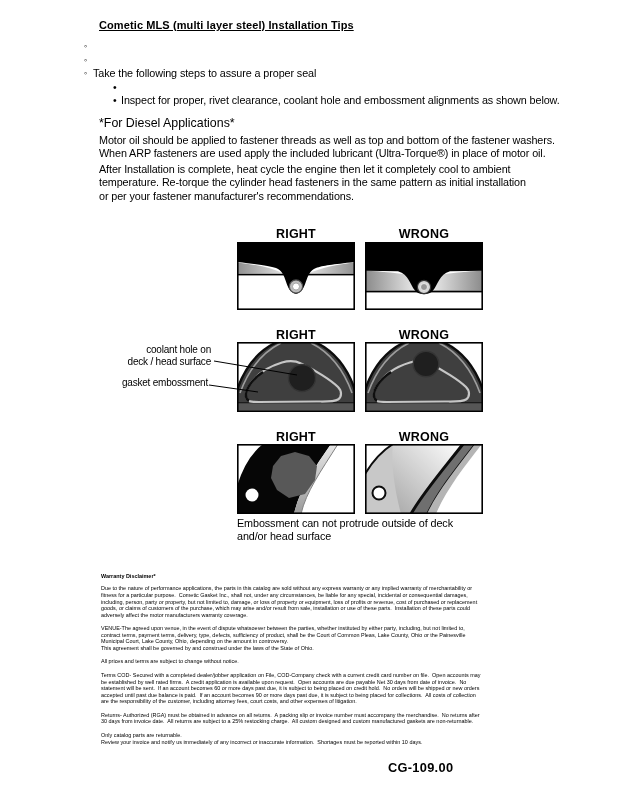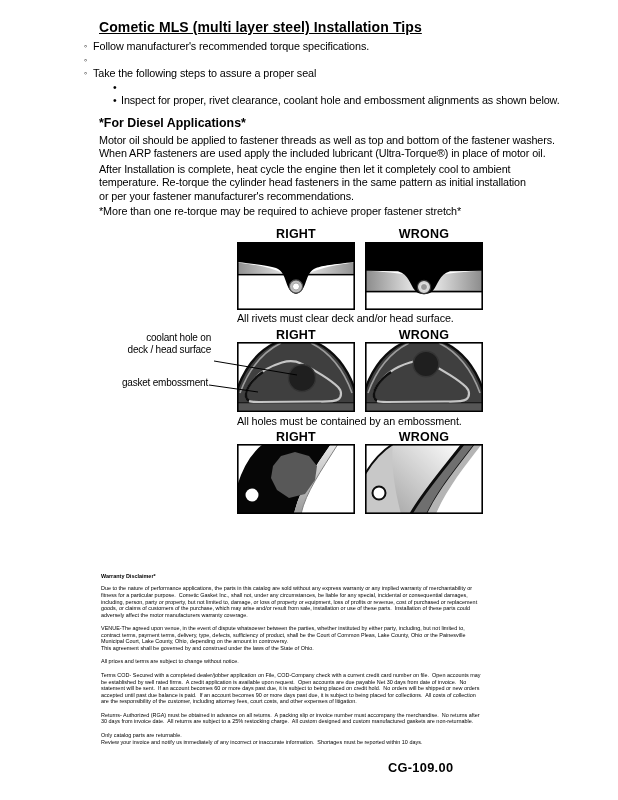--- a/index.html
+++ b/index.html
@@ -3,29 +3,29 @@
 <meta charset="utf-8">
 <style>
   html,body { margin:0; padding:0; background:#fff; }
   .page {
     position:relative; width:618px; height:800px; background:#ffffff;
     font-family:"Liberation Sans","DejaVu Sans",sans-serif; color:#000;
     overflow:hidden;
   }
   .title {
     position:absolute; left:99px; top:19px; margin:0;
-    font-size:14px; font-weight:700; text-decoration:underline;
+    font-size:11px; font-weight:700; text-decoration:underline;
     letter-spacing:0.1px; white-space:nowrap;
   }
   .tips { position:absolute; left:84px; top:40px; font-size:10.8px; line-height:13.6px; letter-spacing:-0.1px; }
   .bullet { display:flex; white-space:nowrap; }
   .bullet .mk { width:9px; flex:none; font-size:9px; line-height:13.6px; }
   .bullet.sub { padding-left:29px; }
   .bullet.sub .mk { width:8px; font-size:10.5px; }
-  .diesel-heading { position:absolute; left:99px; top:116px; margin:0; font-size:12.4px; font-weight:700; }
+  .diesel-heading { position:absolute; left:99px; top:116px; margin:0; font-size:12.4px; font-weight:400; }
   .body-par {
     position:absolute; left:99px; margin:0; font-size:10.8px; line-height:13.4px;
     letter-spacing:-0.1px; white-space:pre-wrap; width:470px;
   }
   .par1 { top:134px; }
   .par2 { top:163px; }
   .note { top:205px; }
 
   .dlabel {
     position:absolute; width:118px; text-align:center;
@@ -33,21 +33,21 @@
   }
   .panel { position:absolute; width:118px; display:block; }
   .caption {
     position:absolute; left:237px; font-size:10.8px; line-height:13px;
     letter-spacing:-0.1px; white-space:pre-wrap; width:320px;
   }
   .ann {
     position:absolute; text-align:right; font-size:10px; line-height:11.5px;
     letter-spacing:-0.2px; white-space:pre-wrap;
   }
-  .ann1 { left:96px; top:332px; width:115px; }
+  .ann1 { left:96px; top:344px; width:115px; }
   .ann2 { left:96px; top:377px; width:112px; }
   .pointer-overlay { position:absolute; left:0; top:0; width:618px; height:800px; pointer-events:none; }
 
   .disclaimer {
     position:absolute; left:101px; top:573px; width:772px;
     transform:scale(0.545); transform-origin:0 0;
     font-size:10px; line-height:12.3px;
   }
   .disclaimer h3 { margin:0 0 10px 0; font-size:10px; font-weight:700; }
   .disclaimer p { margin:0 0 12px 0; white-space:pre-wrap; }
@@ -56,21 +56,20 @@
 </head>
 <body>
 
 <div class="page">
 
   <h1 class="title">Cometic MLS (multi layer steel) Installation Tips</h1>
 
   <div class="tips">
     <div class="bullet">
       <span class="mk">◦</span>
-      <span>Follow manufacturer's recommended torque specifications.</span>
     </div>
     <div class="bullet">
       <span class="mk">◦</span>
     </div>
     <div class="bullet">
       <span class="mk">◦</span>
       <span>Take the following steps to assure a proper seal</span>
     </div>
     <div class="bullet sub">
       <span class="mk">•</span>
@@ -80,21 +79,20 @@
       <span>Inspect for proper, rivet clearance, coolant hole and embossment alignments as shown below.</span>
     </div>
   </div>
 
   <h2 class="diesel-heading">*For Diesel Applications*</h2>
   <p class="body-par par1">Motor oil should be applied to fastener threads as well as top and bottom of the fastener washers.
 When ARP fasteners are used apply the included lubricant (Ultra-Torque®) in place of motor oil.</p>
   <p class="body-par par2">After Installation is complete, heat cycle the engine then let it completely cool to ambient
 temperature. Re-torque the cylinder head fasteners in the same pattern as initial installation
 or per your fastener manufacturer's recommendations.</p>
-  <p class="body-par note">*More than one re-torque may be required to achieve proper fastener stretch*</p>
 
   <div class="dlabel" style="left:237px; top:227px;">RIGHT</div>
   <div class="dlabel" style="left:365px; top:227px;">WRONG</div>
 
   <svg class="panel" style="left:237px; top:242px;" width="118" height="68" viewBox="0 0 118 68">
     <defs>
       <linearGradient id="r1a" x1="0" y1="0" x2="1" y2="0">
           <stop offset="0" stop-color="#8f8f8f"></stop>
           <stop offset="1" stop-color="#e2e2e2"></stop>
         </linearGradient>
@@ -127,21 +125,20 @@
     <rect width="118" height="68" fill="#ffffff"></rect>
     <path d="M0,28.5 C16,29.5 36,31 48,34 C52,39 54,44 55.5,48.6 L0,48.6 Z" fill="url(#w1a)"></path>
     <path d="M118,28.5 C102,29.5 82,31 70,34 C66,39 64,44 62.5,48.6 L118,48.6 Z" fill="url(#w1b)"></path>
     <rect x="0" y="48.6" width="118" height="1.8" fill="#000"></rect>
     <path d="M0,0 H118 V28.7 L85,29.2 C74,32 73,43 68,48.5 C64,53.5 54,53.5 50,48.5 C45,43 44,32 33,29.2 L0,28.7 Z" fill="#000"></path>
     <circle cx="59" cy="45" r="6.6" fill="#d6d6d6" stroke="#333333" stroke-width="1.2"></circle>
     <circle cx="59" cy="45" r="3.5" fill="#969696" stroke="#ededed" stroke-width="0.9"></circle>
     <rect x="0.8" y="0.8" width="116.4" height="66.4" fill="none" stroke="#000" stroke-width="1.6"></rect>
   </svg>
 
-  <div class="caption" style="top:312px;">All rivets must clear deck and/or head surface.</div>
 
   <div class="dlabel" style="left:237px; top:328px;">RIGHT</div>
   <div class="dlabel" style="left:365px; top:328px;">WRONG</div>
 
   <svg class="panel" style="left:237px; top:342px;" width="118" height="70" viewBox="0 0 118 70">
     <rect width="118" height="70" fill="#3f3f3f"></rect>
     <path d="M0,0 L40,0 Q12,13 0,48 Z" fill="#ffffff"></path>
     <path d="M118,0 L78,0 Q106,13 118,48 Z" fill="#ffffff"></path>
     <path d="M40,0 Q12,13 0,48" stroke="#0d0d0d" stroke-width="2.4" fill="none"></path>
     <path d="M78,0 Q106,13 118,48" stroke="#0d0d0d" stroke-width="2.4" fill="none"></path>
@@ -176,21 +173,20 @@
   </svg>
 
   <div class="ann ann1">coolant hole on
 deck / head surface</div>
   <div class="ann ann2">gasket embossment</div>
   <svg class="pointer-overlay">
     <line x1="214" y1="361" x2="297" y2="375" stroke="#000" stroke-width="1"></line>
     <line x1="209" y1="385" x2="258" y2="392" stroke="#000" stroke-width="1"></line>
   </svg>
 
-  <div class="caption" style="top:415px;">All holes must be contained by an embossment.</div>
 
   <div class="dlabel" style="left:237px; top:430px;">RIGHT</div>
   <div class="dlabel" style="left:365px; top:430px;">WRONG</div>
 
   <svg class="panel" style="left:237px; top:444px;" width="118" height="70" viewBox="0 0 118 70">
     <defs>
       <linearGradient id="r3band" x1="0" y1="0" x2="0" y2="1">
           <stop offset="0" stop-color="#e8e8e8"></stop>
           <stop offset="1" stop-color="#9a9a9a"></stop>
         </linearGradient>
@@ -217,20 +213,22 @@
     <path d="M28,0 Q12,10 0,30" stroke="#0d0d0d" stroke-width="2" fill="none"></path>
     <path d="M98,0 L110,0 C90,26 72,48 62,70 L46,70 C57,50 76,28 98,0 Z" fill="#6f6f6f"></path>
     <path d="M98,0 C76,28 57,50 46,70" stroke="#0d0d0d" stroke-width="3" fill="none"></path>
     <path d="M110,0 C90,26 72,48 62,70" stroke="#111111" stroke-width="1.6" fill="none"></path>
     <path d="M110,0 L117,0 C98,24 80,48 71,70 L62,70 C72,48 90,26 110,0 Z" fill="#b4b4b4"></path>
     <path d="M117,0 L118,0 L118,70 L71,70 C80,48 98,24 117,0 Z" fill="#ffffff"></path>
     <circle cx="14" cy="49" r="6.5" fill="#ffffff" stroke="#0d0d0d" stroke-width="2"></circle>
     <rect x="0.8" y="0.8" width="116.4" height="68.4" fill="none" stroke="#000" stroke-width="1.6"></rect>
   </svg>
 
+  <div class="caption" style="top:517px;">Embossment can not protrude outside of deck
+and/or head surface</div>
 
   <div class="disclaimer">
     <h3>Warranty Disclaimer*</h3>
     <p>Due to the nature of performance applications, the parts in this catalog are sold without any express warranty or any implied warranty of merchantability or
 fitness for a particular purpose.  Cometic Gasket Inc., shall not, under any circumstances, be liable for any special, incidental or consequential damages,
 including, person, party or property, but not limited to, damage, or loss of property or equipment, loss of profits or revenue, cost of purchased or replacement
 goods, or claims of customers of the purchase, which may arise and/or result from sale, installation or use of these parts.  Installation of these parts could
 adversely affect the motor manufacturers warranty coverage.</p>
     <p>VENUE-The agreed upon venue, in the event of dispute whatsoever between the parties, whether instituted by either party, including, but not limited to,
 contract terms, payment terms, delivery, type, defects, sufficiency of product, shall be the Court of Common Pleas, Lake County, Ohio or the Painesville

